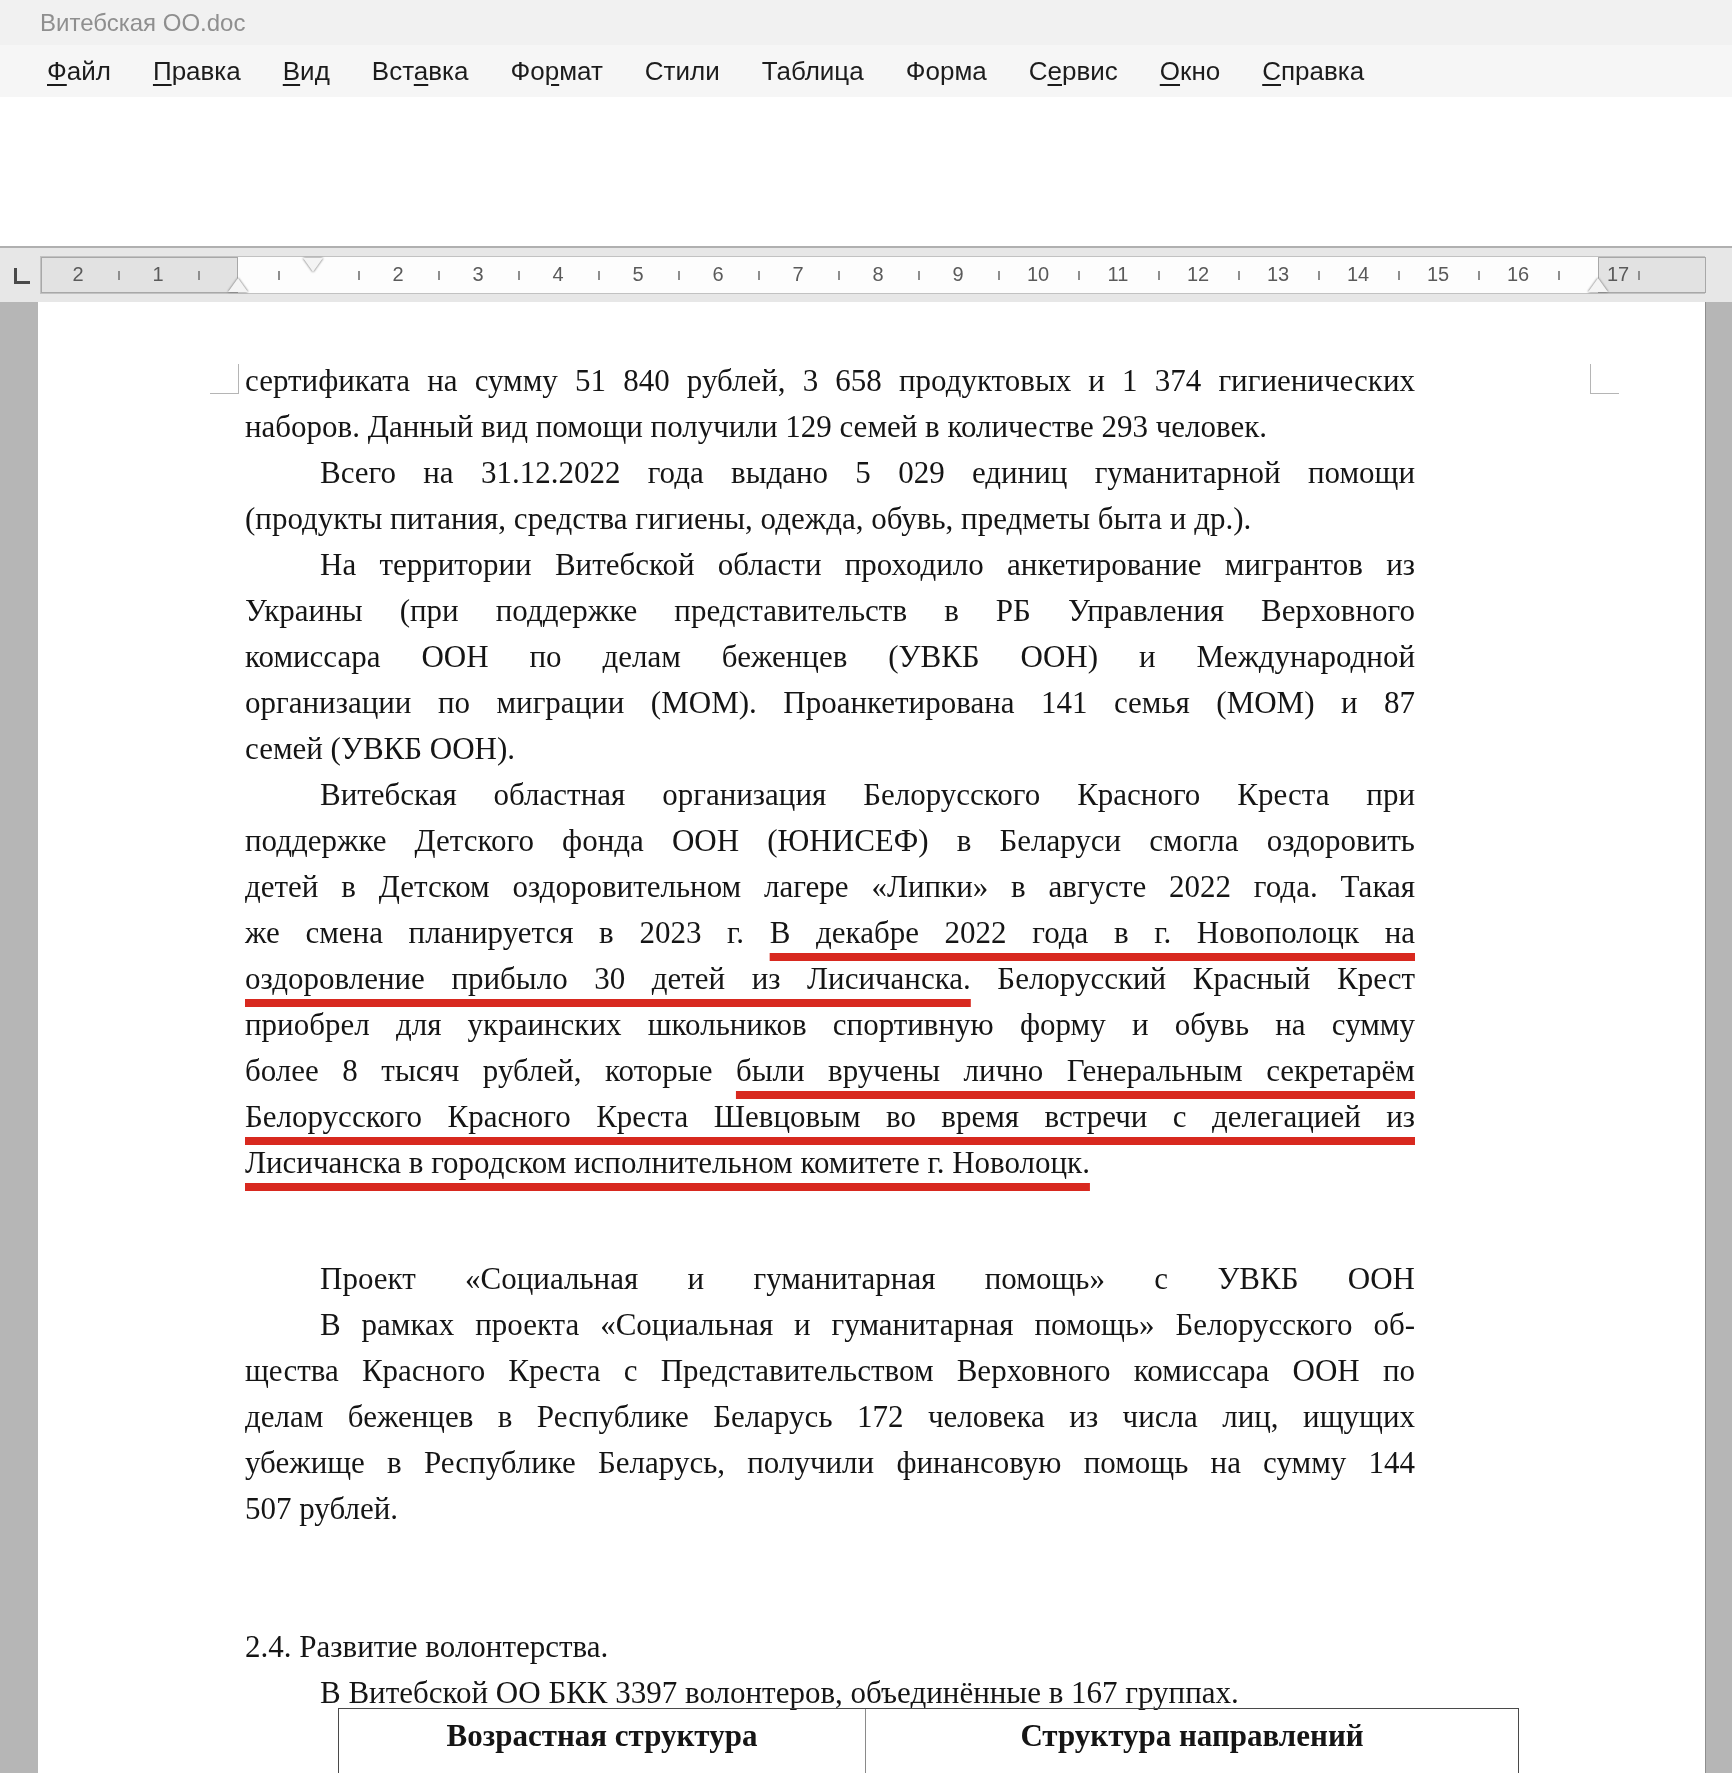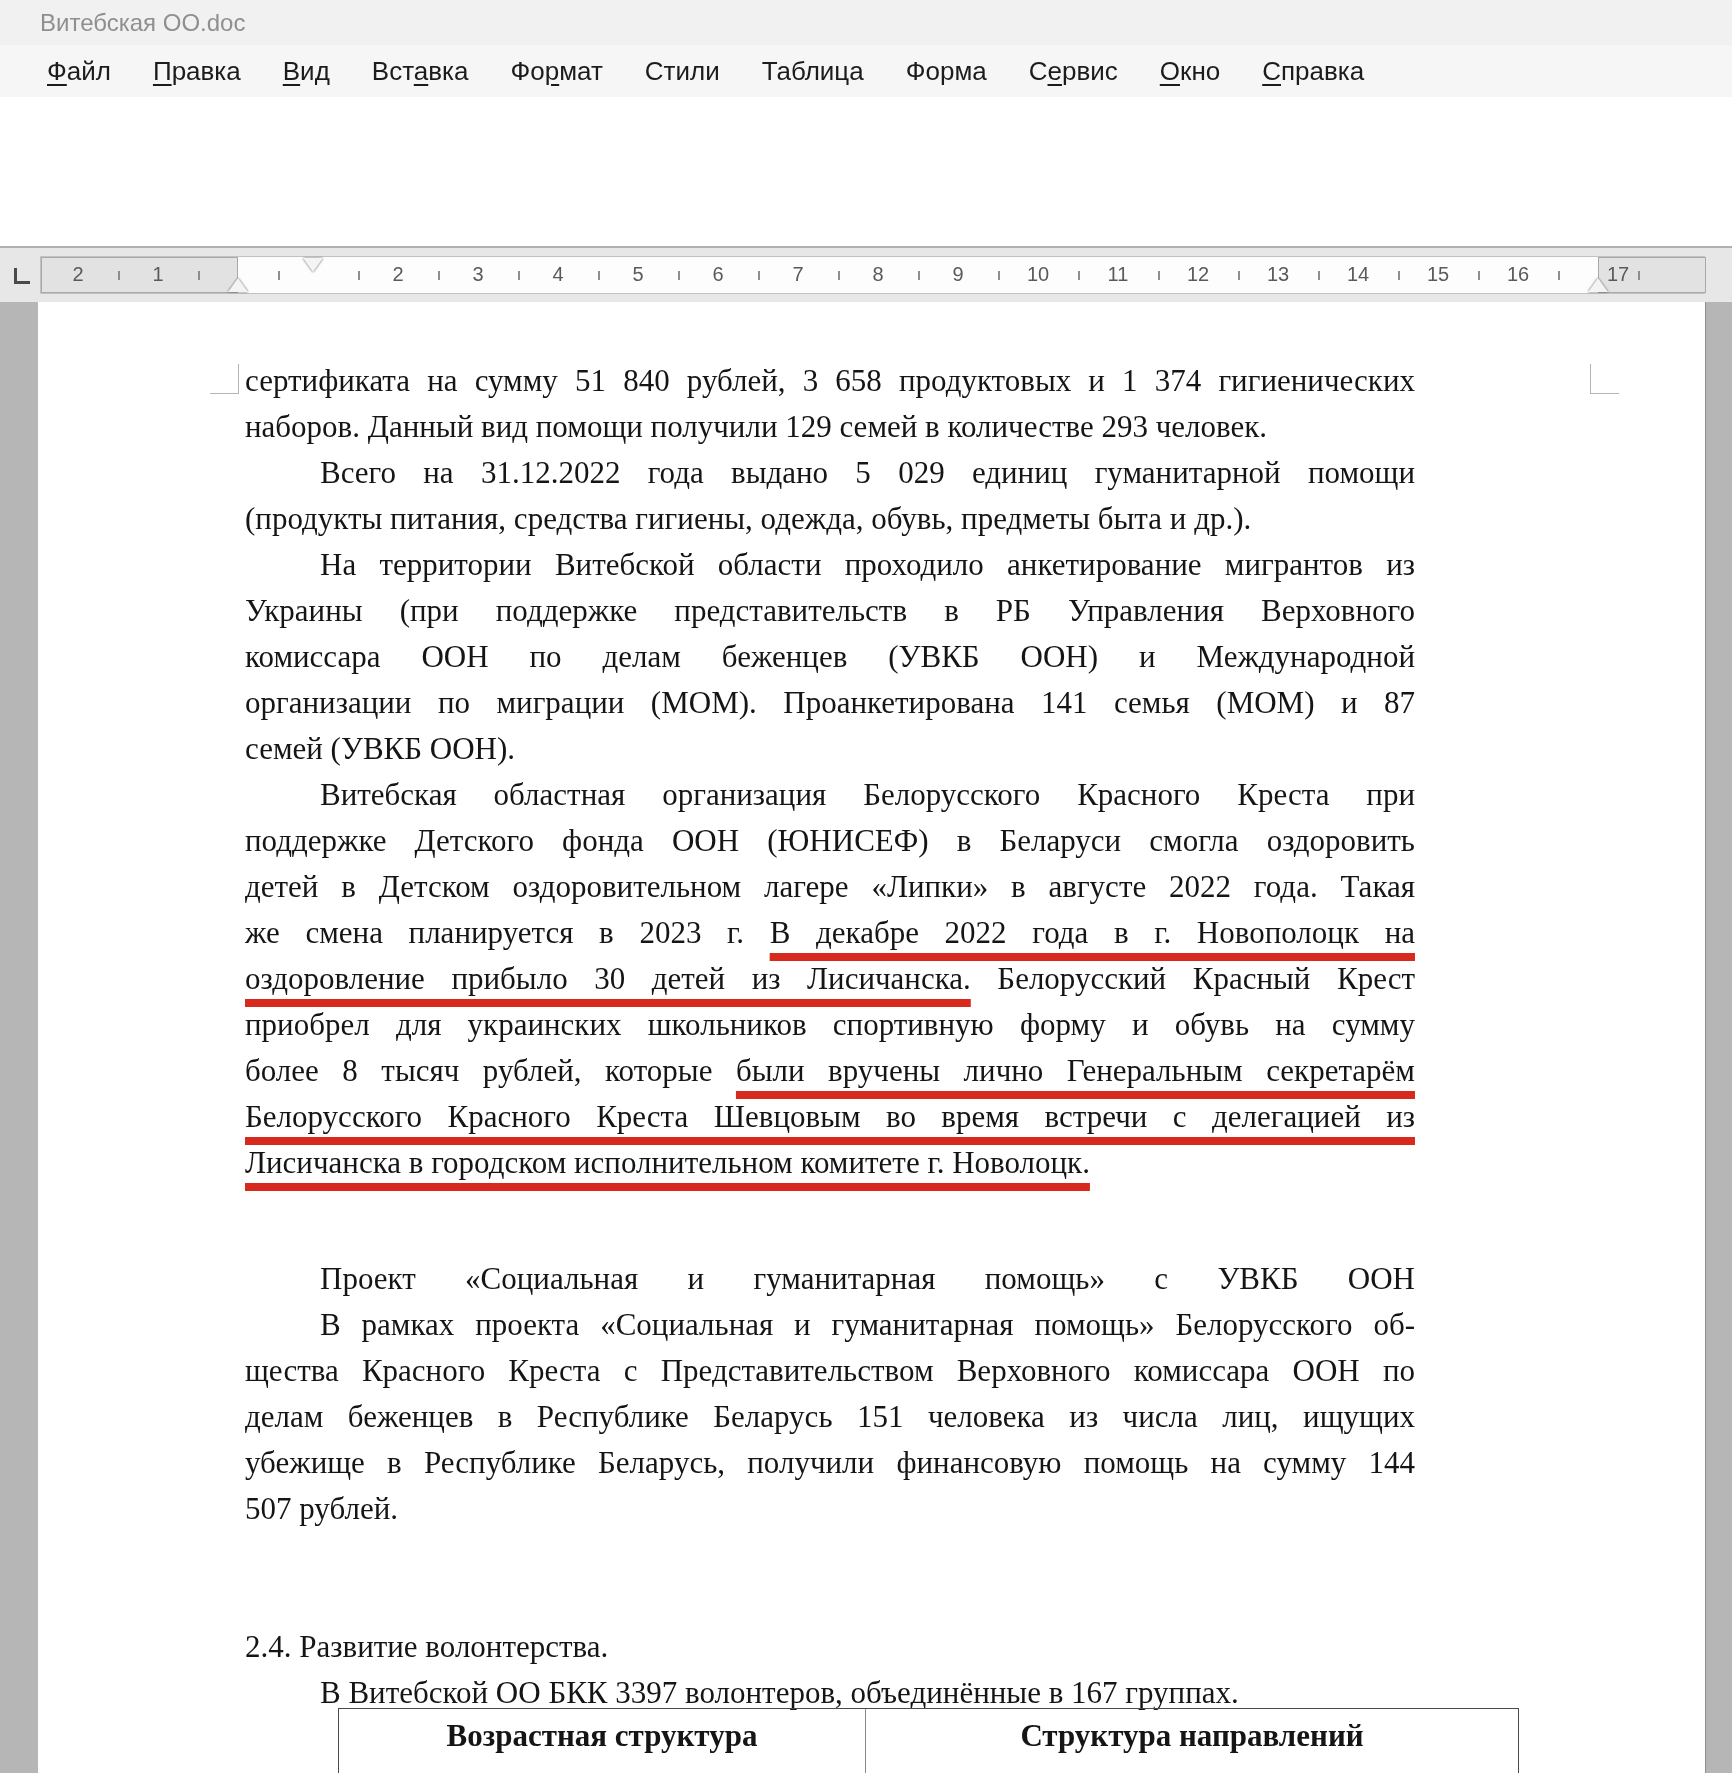--- a/index.html
+++ b/index.html
@@ -146,21 +146,21 @@
           <div class="line j"><span>же смена планируется в 2023 г. </span><span class="rl">В декабре 2022 года в г. Новополоцк на</span></div>
           <div class="line j"><span class="rl">оздоровление прибыло 30 детей из Лисичанска.</span><span> Белорусский Красный Крест</span></div>
           <div class="line j"><span>приобрел для украинских школьников спортивную форму и обувь на сумму</span></div>
           <div class="line j"><span>более 8 тысяч рублей, которые </span><span class="rl">были вручены лично Генеральным секретарём</span></div>
           <div class="line j"><span class="rl">Белорусского Красного Креста Шевцовым во время встречи с делегацией из</span></div>
           <div class="line l"><span class="rl">Лисичанска в городском исполнительном комитете г. Новолоцк.</span></div>
           <div class="line l blank"></div>
           <div class="line j i b gap"><span>Проект «Социальная и гуманитарная помощь» с УВКБ ООН</span></div>
           <div class="line j i"><span>В рамках проекта «Социальная и гуманитарная помощь» Белорусского об-</span></div>
           <div class="line j"><span>щества Красного Креста с Представительством Верховного комиссара ООН по</span></div>
-          <div class="line j"><span>делам беженцев в Республике Беларусь 151 человека из числа лиц,  ищущих</span></div>
+          <div class="line j"><span>делам беженцев в Республике Беларусь 172 человека из числа лиц,  ищущих</span></div>
           <div class="line j"><span>убежище в Республике Беларусь, получили финансовую помощь на сумму 144</span></div>
           <div class="line l"><span>507 рублей.</span></div>
           <div class="line l b w gap2"><span>2.4. Развитие волонтерства.</span></div>
           <div class="line l i w"><span>В Витебской ОО БКК 3397 волонтеров, объединённые в 167 группах.</span></div>
         </div>
       <div class="vtable" id="vtable">
           <div class="vcell c0">
             <div>Возрастная структура</div>
             <div>волонтеров</div>
           </div>

